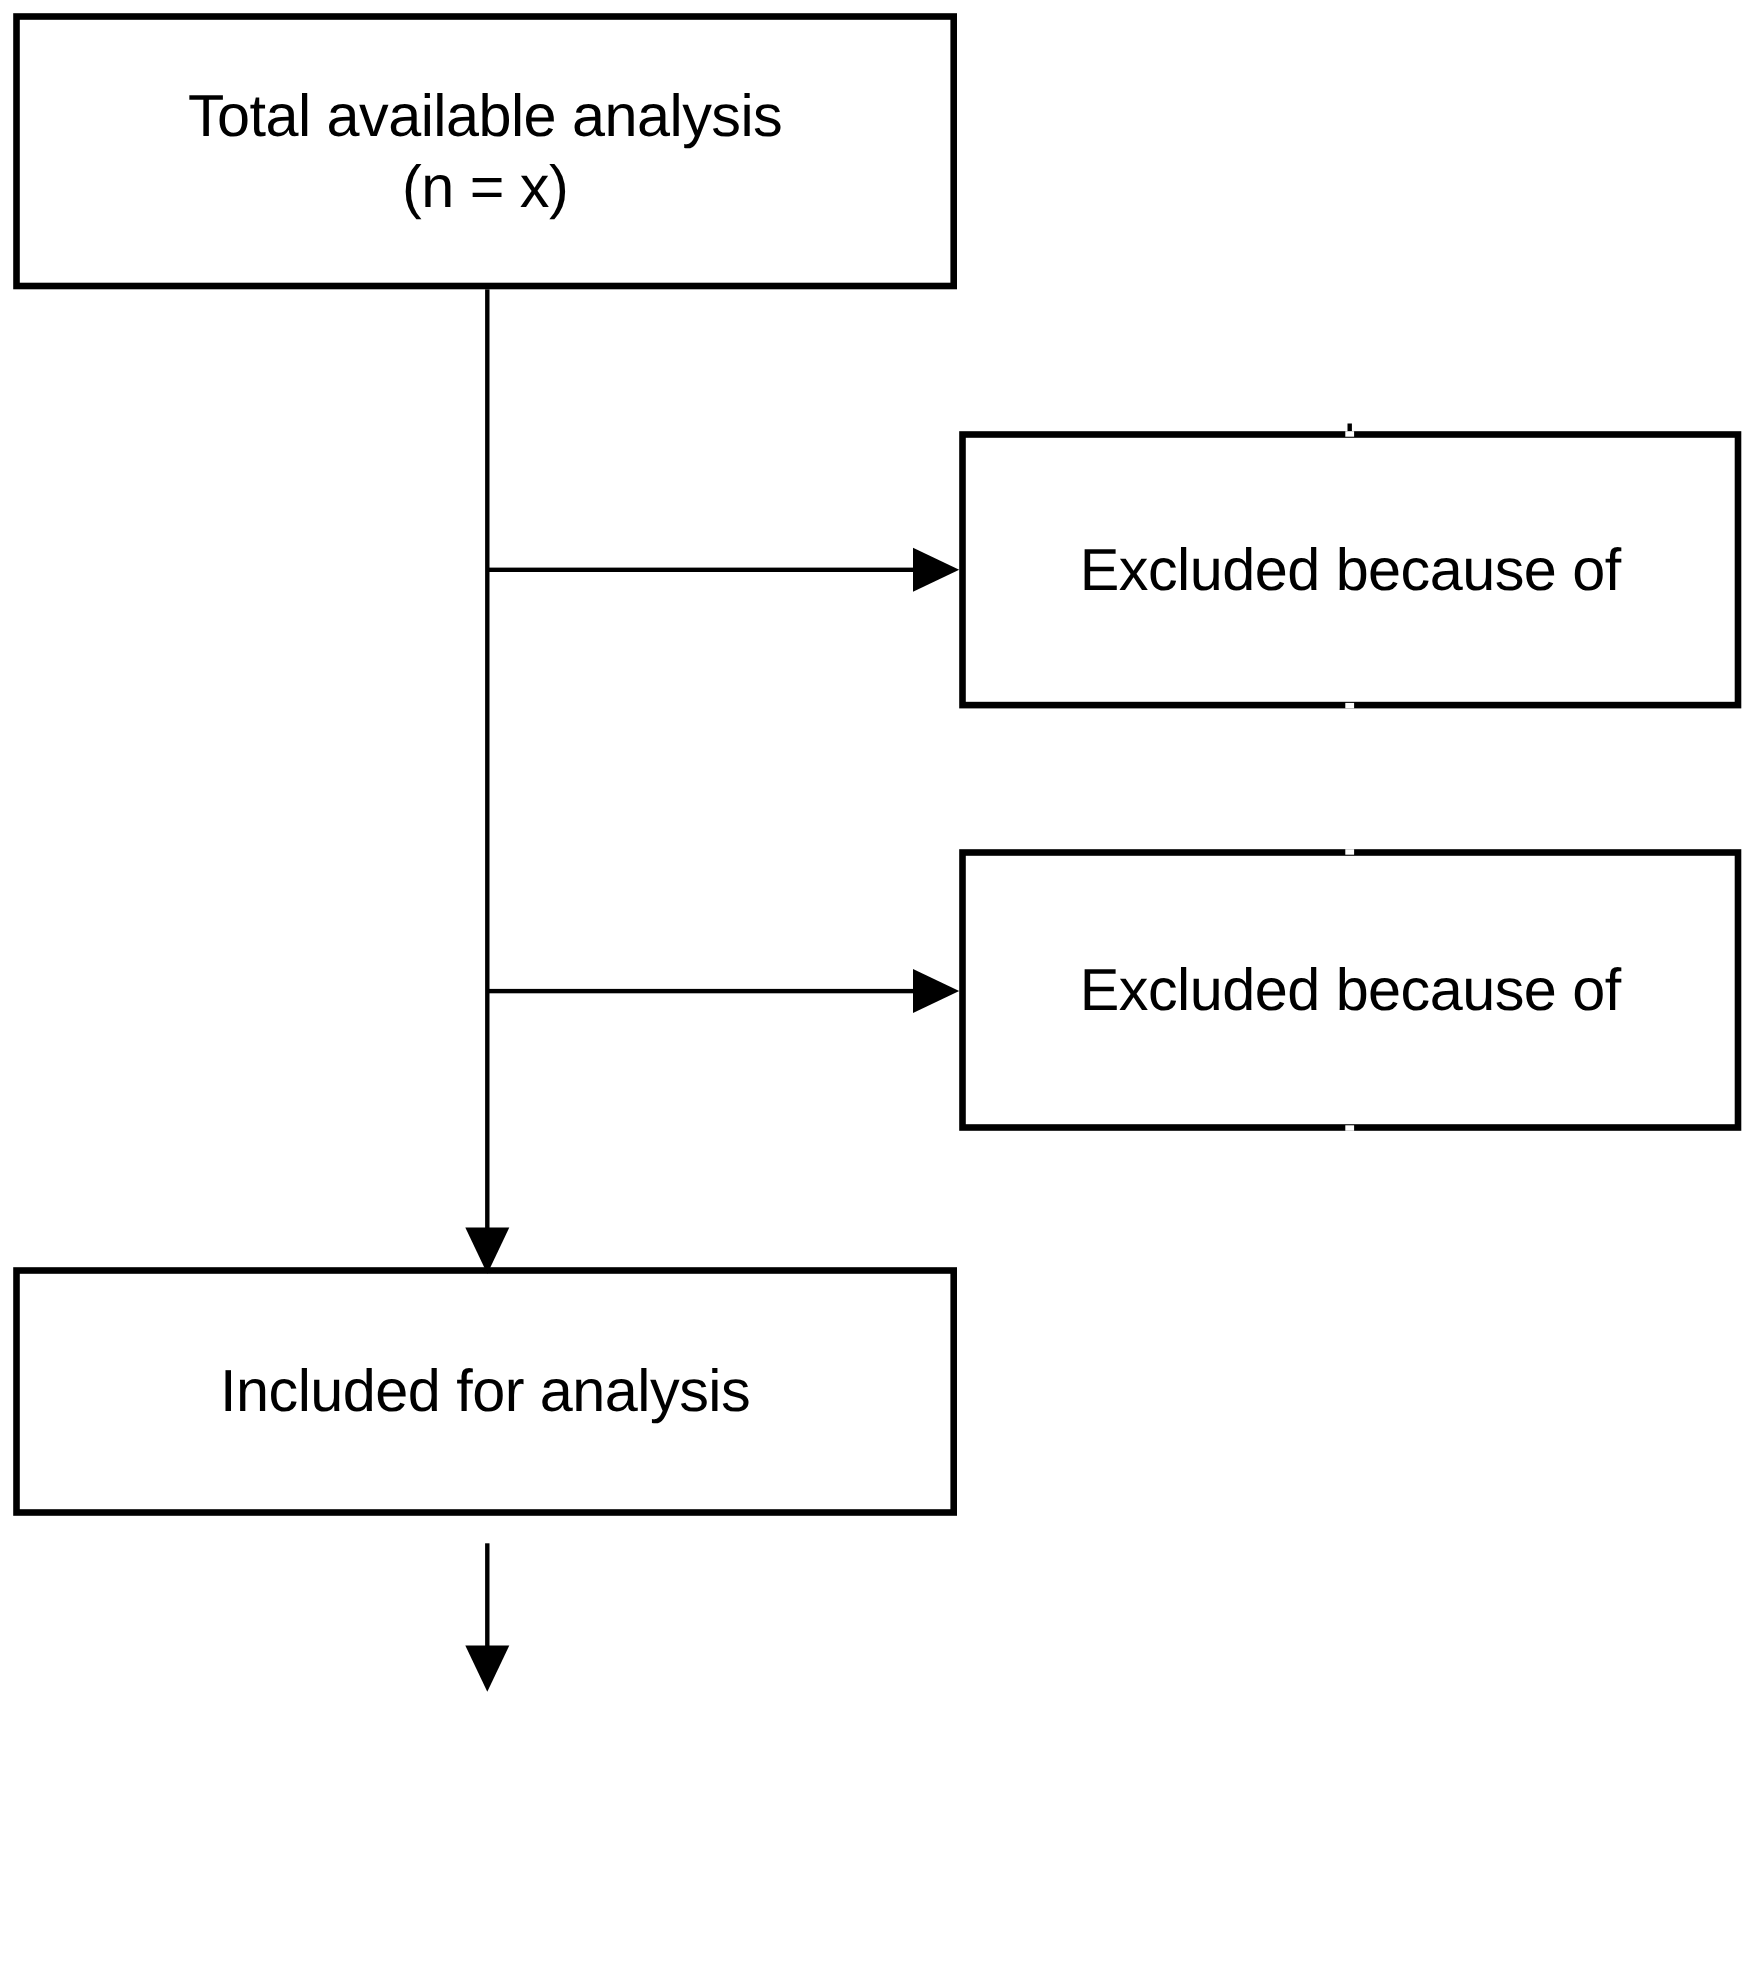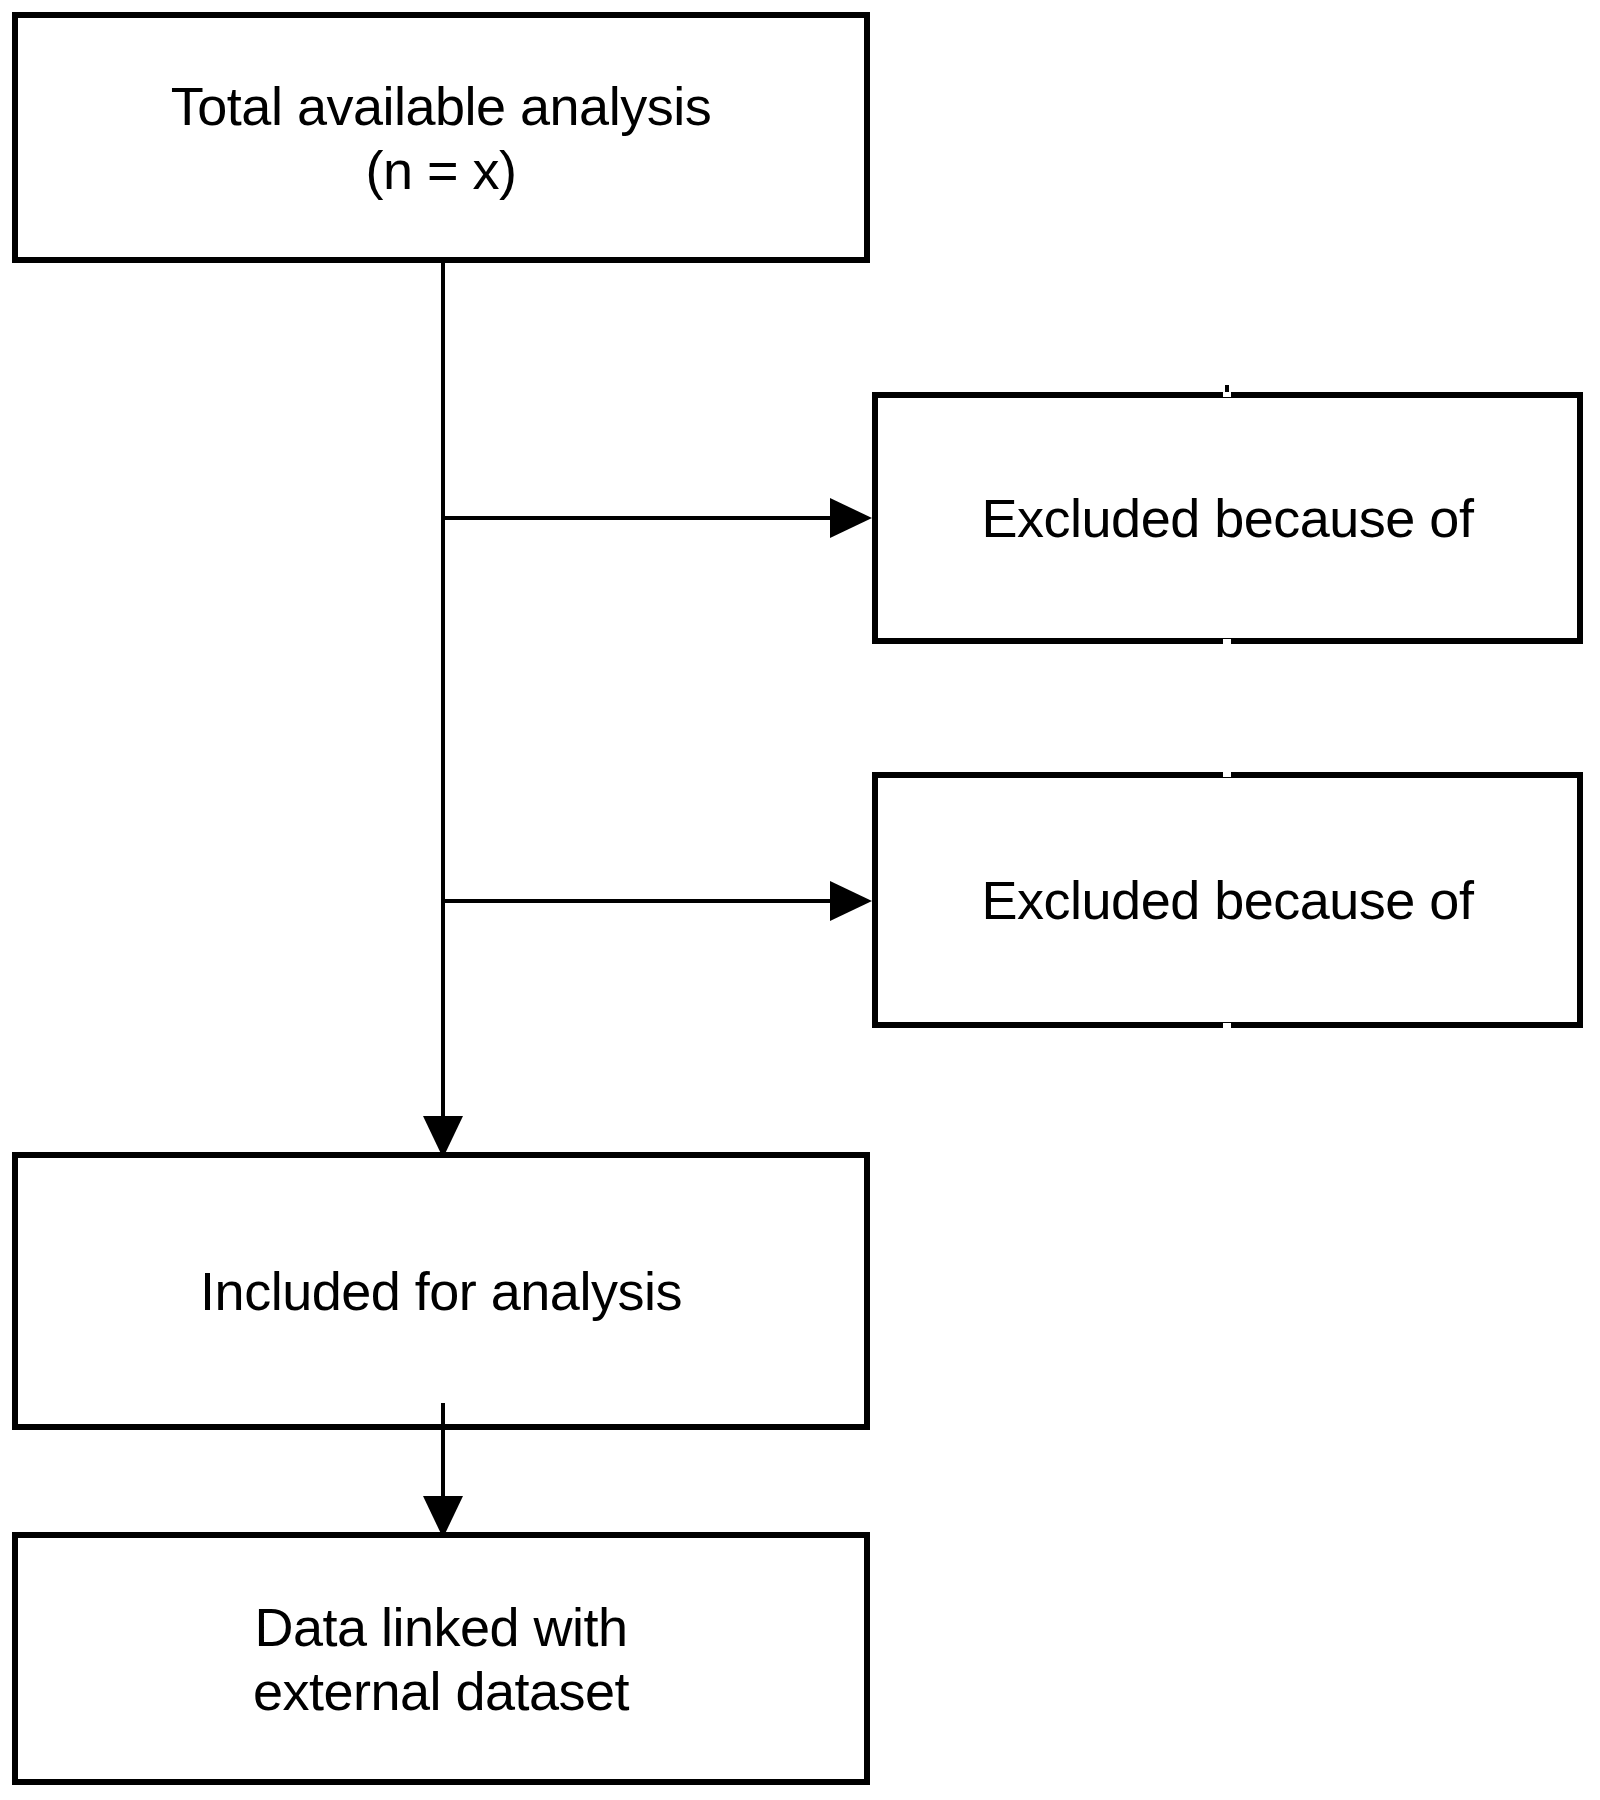--- a/index.html
+++ b/index.html
@@ -84,28 +84,24 @@
   </div>
 
   <div class="node" style="left:872px;top:392px;width:711px;height:252px;">
     <div class="line">Excluded because of</div>
   </div>
 
   <div class="node" style="left:872px;top:772px;width:711px;height:256px;">
     <div class="line">Excluded because of</div>
   </div>
 
-  <div class="node" style="left:12px;top:1152px;width:858px;height:278px;">
+  <div class="node" style="left:12px;top:1152px;width:858px;height:226px;">
     <div class="line">Included for analysis</div>
   </div>
 
-  <div class="node" style="left:12px;top:1532px;width:858px;height:253px;">
-    <div class="line">Data linked with</div>
-    <div class="line">external dataset</div>
-  </div>
 
   <div class="shaft-v" style="left:441px;top:263px;height:856px;"></div>
   <div class="arrow-down" style="left:423px;top:1116px;"></div>
 
   <div class="shaft-h" style="left:443px;top:516px;width:390px;"></div>
   <div class="arrow-right" style="left:830px;top:498px;"></div>
 
   <div class="shaft-h" style="left:443px;top:899px;width:390px;"></div>
   <div class="arrow-right" style="left:830px;top:881px;"></div>
 

